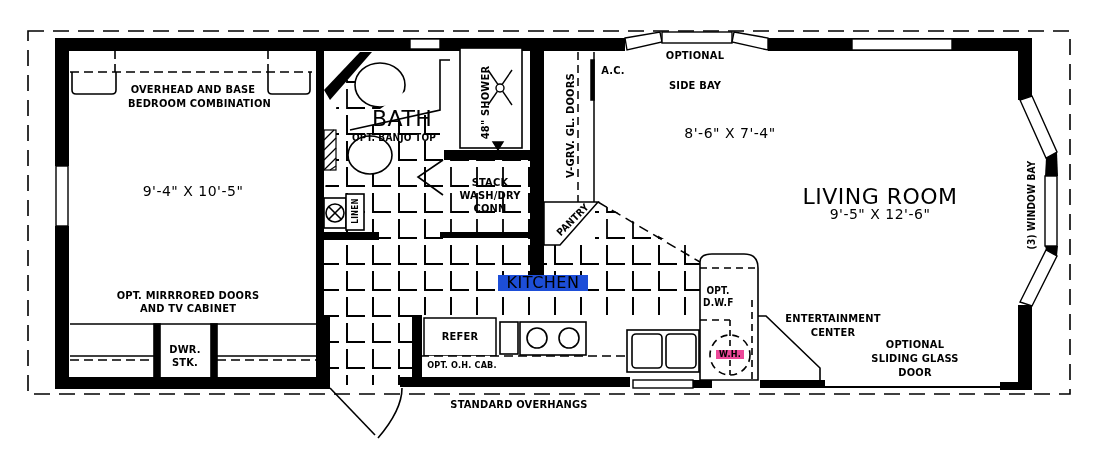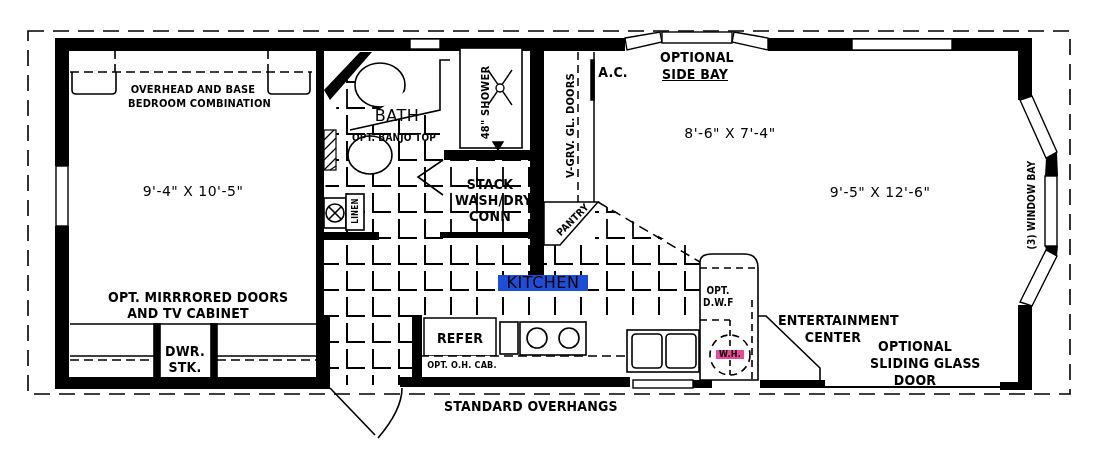--- a/index.html
+++ b/index.html
@@ -1,20 +1,20 @@
 <!DOCTYPE html>
 <html><head>
 <meta charset="utf-8">
 <style>
   html, body { margin: 0; padding: 0; background: #ffffff; }
   body { width: 1095px; height: 463px; position: relative; overflow: hidden; font-family: "DejaVu Sans", sans-serif; }
   #plan { position: absolute; left: 0; top: 0; }
   .lbl { position: absolute; color: #000; white-space: nowrap; text-align: center; line-height: 1; }
-  .sm { font-family: "DejaVu Sans Condensed", "DejaVu Sans", sans-serif; font-size: 14px; font-weight: bold; letter-spacing: 0.2px; }
-  .room { font-family: "DejaVu Sans", sans-serif; font-size: 16px; letter-spacing: 0.5px; }
+  .sm { font-family: "DejaVu Sans Condensed", "DejaVu Sans", sans-serif; font-size: 11px; font-weight: bold; letter-spacing: 0.2px; }
+  .room { font-family: "DejaVu Sans", sans-serif; font-size: 22px; letter-spacing: 0.5px; }
   .dim { font-family: "DejaVu Sans", sans-serif; font-size: 14px; letter-spacing: 0.5px; }
   .mid { font-size: 16px; }
   .vert { transform: rotate(-90deg); transform-origin: center center; }
 </style>
 </head>
 <body>
 
 <svg id="plan" width="1095" height="463" viewBox="0 0 1095 463" xmlns="http://www.w3.org/2000/svg">
 
   <rect x="28" y="31" width="1042" height="363" fill="none" stroke="#000" stroke-width="1.6" stroke-dasharray="16,9"></rect>
@@ -191,28 +191,29 @@
 </div>
 
 <div class="lbl sm vert" style="left:515px; top:120px; width:110px; font-size:11px;">V-GRV. GL. DOORS</div>
 
 <div class="lbl sm" style="left:548px; top:215px; width:50px; font-size:10px; transform:rotate(-45deg);">PANTRY</div>
 
 <div class="lbl sm" style="left:598px; top:65px; width:30px;">A.C.</div>
 
 <div class="lbl sm" style="left:660px; top:50px; width:70px;">
   <div>OPTIONAL</div>
-  <div style="margin-top:3px;text-decoration:underline;">SIDE BAY</div>
+  <div style="margin-top:19px;">SIDE BAY</div>
 </div>
 
 <div class="lbl" style="left:660px; top:127px; width:140px;">
   <div class="dim" style="margin-top:-1px;">8'-6" X 7'-4"</div>
 </div>
 
 <div class="lbl" style="left:800px; top:186px; width:160px;">
+  <div class="room">LIVING ROOM</div>
   <div class="dim" style="margin-top:-1px;">9'-5" X 12'-6"</div>
 </div>
 
 <div class="lbl sm vert" style="left:982px; top:200px; width:100px; font-size:10px;">(3) WINDOW BAY</div>
 
 <div class="lbl room mid" style="left:498px; top:275px; width:90px; background:#1d4ed8;">KITCHEN</div>
 
 <div class="lbl sm" style="left:428px; top:331px; width:64px;">REFER</div>
 <div class="lbl sm" style="left:422px; top:361px; width:80px; font-size:9px;">OPT. O.H. CAB.</div>
 

